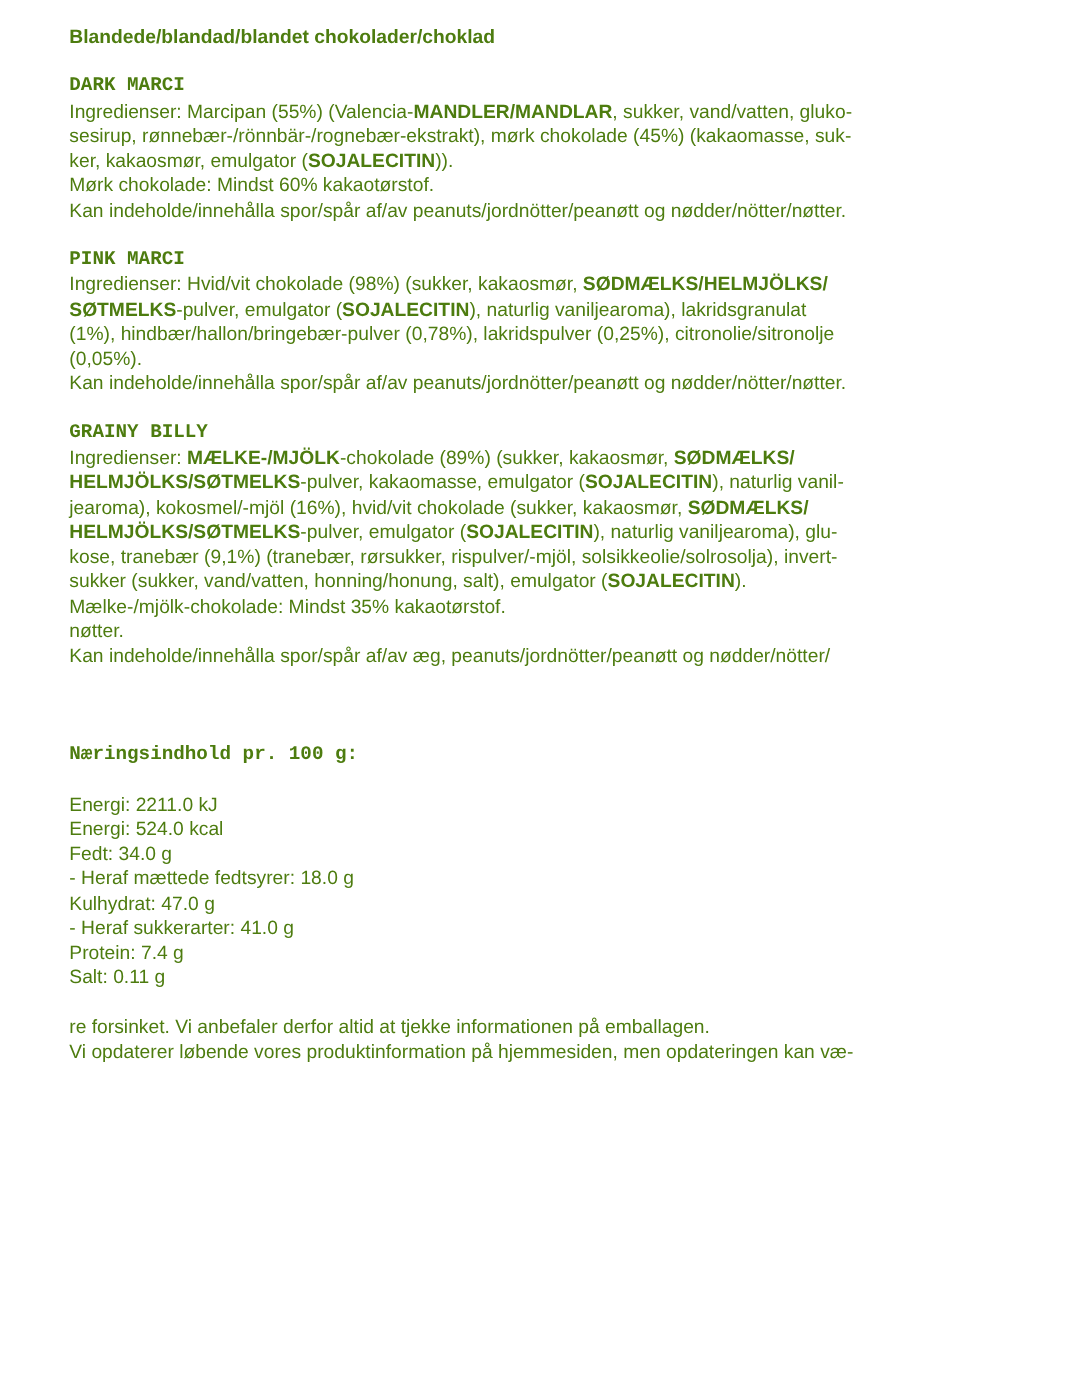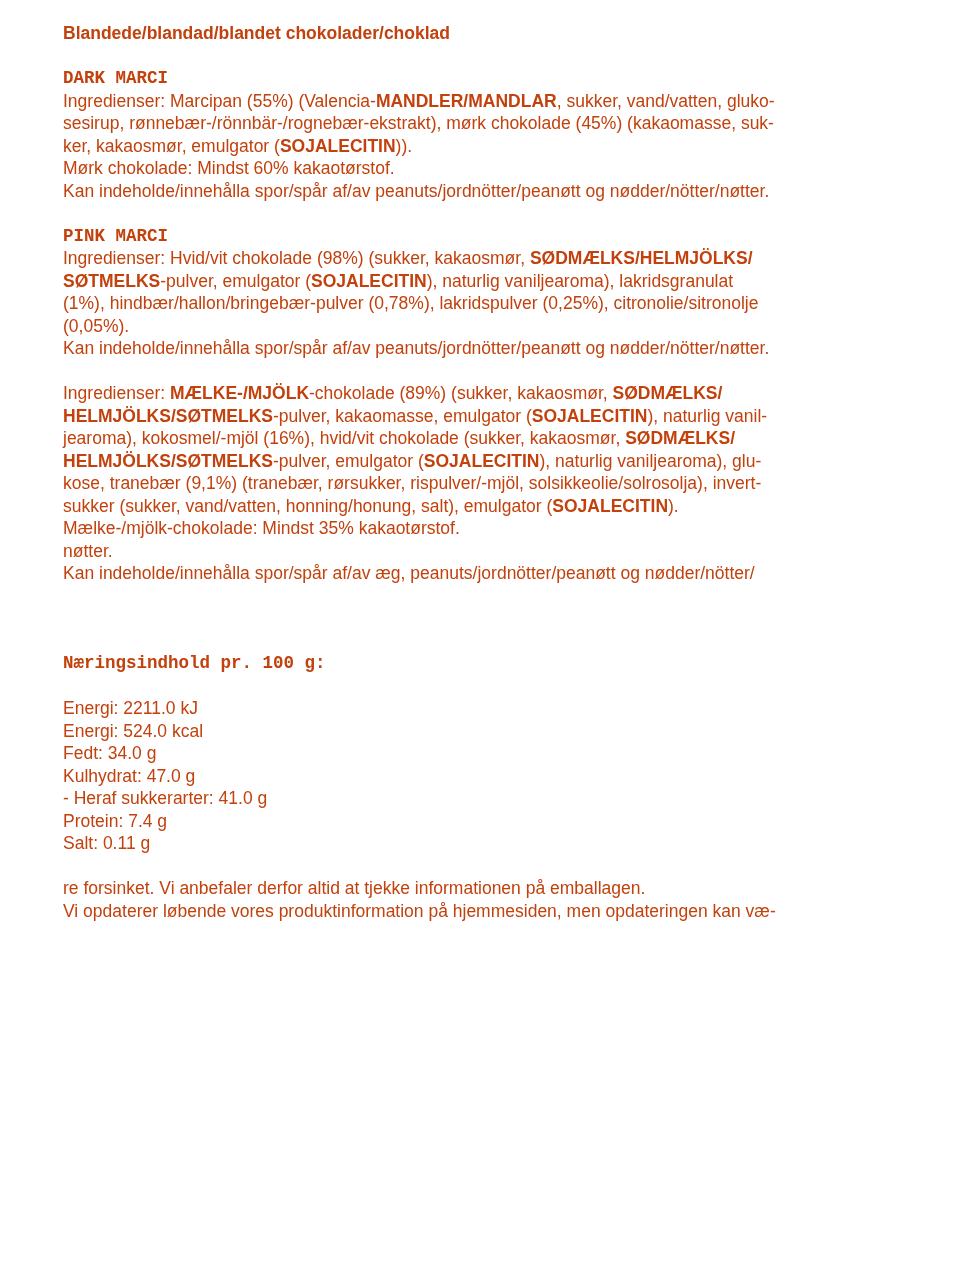--- a/index.html
+++ b/index.html
@@ -9,21 +9,21 @@
   }
   body {
     width: 970px;
     height: 1271px;
     overflow: hidden;
   }
   .page {
     font-family: "Liberation Sans", sans-serif;
     font-size: 17.5px;
     line-height: 22.5px;
-    color: #c2410c;
+    color: #4d7c0f;
     padding: 22px 40px 0 63px;
     box-sizing: border-box;
     width: 808px;
   }
   .title {
     font-weight: bold;
     margin-bottom: 22.5px;
   }
   .section {
     margin-bottom: 22.5px;
@@ -64,37 +64,39 @@
       </div>
       <div class="section">
         <div class="heading">PINK MARCI</div>
         <div class="line"><span>Ingredienser: Hvid/vit chokolade (98%) (sukker, kakaosmør, </span><span class="b">SØDMÆLKS/HELMJÖLKS/</span></div>
         <div class="line"><span class="b">SØTMELKS</span><span>-pulver, emulgator (</span><span class="b">SOJALECITIN</span><span>), naturlig vaniljearoma), lakridsgranulat</span></div>
         <div class="line"><span>(1%), hindbær/hallon/bringebær-pulver (0,78%), lakridspulver (0,25%), citronolie/sitronolje</span></div>
         <div class="line"><span>(0,05%).</span></div>
         <div class="line"><span>Kan indeholde/innehålla spor/spår af/av peanuts/jordnötter/peanøtt og nødder/nötter/nøtter.</span></div>
       </div>
       <div class="section">
+        <div class="heading">GRAINY BILLY</div>
         <div class="line"><span>Ingredienser: </span><span class="b">MÆLKE-/MJÖLK</span><span>-chokolade (89%) (sukker, kakaosmør, </span><span class="b">SØDMÆLKS/</span></div>
         <div class="line"><span class="b">HELMJÖLKS/SØTMELKS</span><span>-pulver, kakaomasse, emulgator (</span><span class="b">SOJALECITIN</span><span>), naturlig vanil-</span></div>
         <div class="line"><span>jearoma), kokosmel/-mjöl (16%), hvid/vit chokolade (sukker, kakaosmør, </span><span class="b">SØDMÆLKS/</span></div>
         <div class="line"><span class="b">HELMJÖLKS/SØTMELKS</span><span>-pulver, emulgator (</span><span class="b">SOJALECITIN</span><span>), naturlig vaniljearoma), glu-</span></div>
         <div class="line"><span>kose, tranebær (9,1%) (tranebær, rørsukker, rispulver/-mjöl, solsikkeolie/solrosolja), invert-</span></div>
         <div class="line"><span>sukker (sukker, vand/vatten, honning/honung, salt), emulgator (</span><span class="b">SOJALECITIN</span><span>).</span></div>
         <div class="line"><span>Mælke-/mjölk-chokolade: Mindst 35% kakaotørstof.</span></div>
         <div class="line"><span>nøtter.</span></div>
         <div class="line"><span>Kan indeholde/innehålla spor/spår af/av æg, peanuts/jordnötter/peanøtt og nødder/nötter/</span></div>
       </div>
     </div>
   <div class="nutrition">
     <div class="heading">Næringsindhold pr. 100 g:</div>
     <div id="nutrition-rows">
         <div class="line">Energi: 2211.0 kJ</div>
         <div class="line">Energi: 524.0 kcal</div>
         <div class="line">Fedt: 34.0 g</div>
+        <div class="line">- Heraf mættede fedtsyrer: 18.0 g</div>
         <div class="line">Kulhydrat: 47.0 g</div>
         <div class="line">- Heraf sukkerarter: 41.0 g</div>
         <div class="line">Protein: 7.4 g</div>
         <div class="line">Salt: 0.11 g</div>
       </div>
   </div>
   <div id="footer" class="footer">
       <div class="line">re forsinket. Vi anbefaler derfor altid at tjekke informationen på emballagen.</div>
       <div class="line">Vi opdaterer løbende vores produktinformation på hjemmesiden, men opdateringen kan væ-</div>
     </div>

